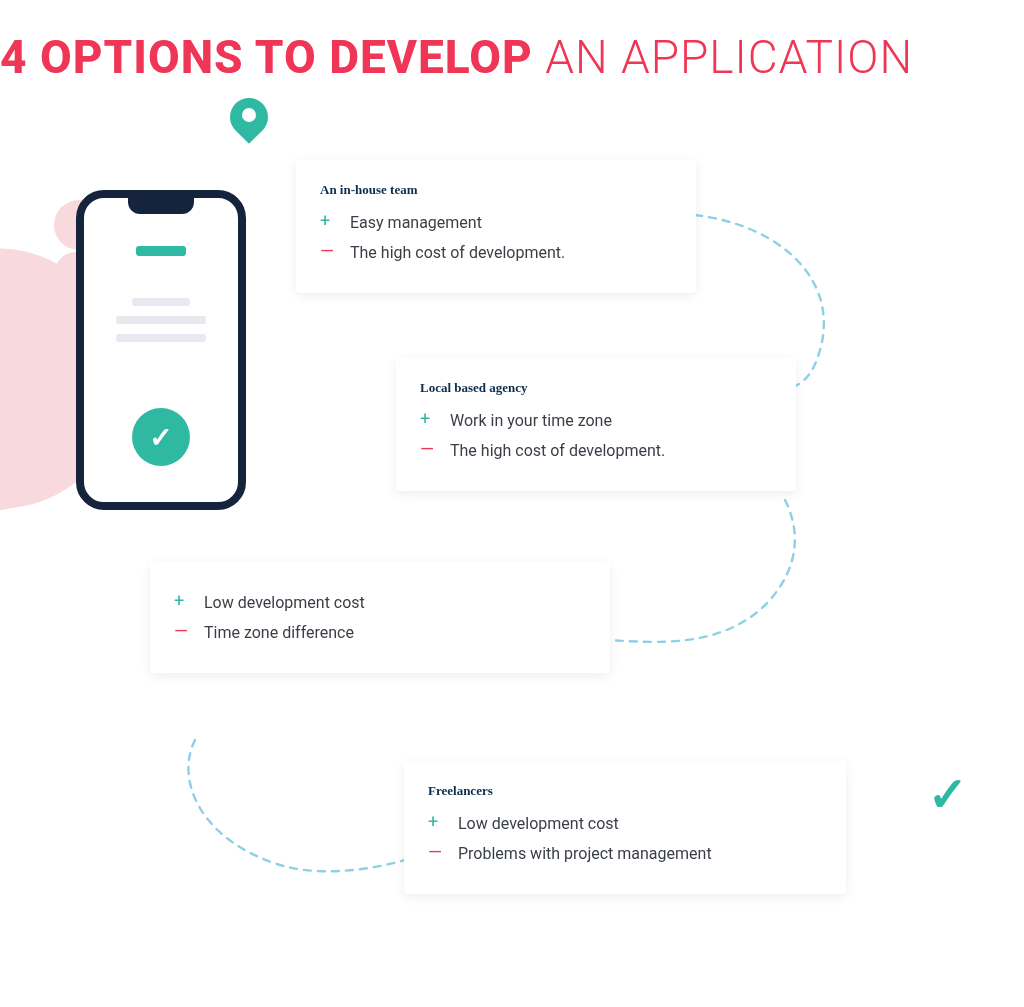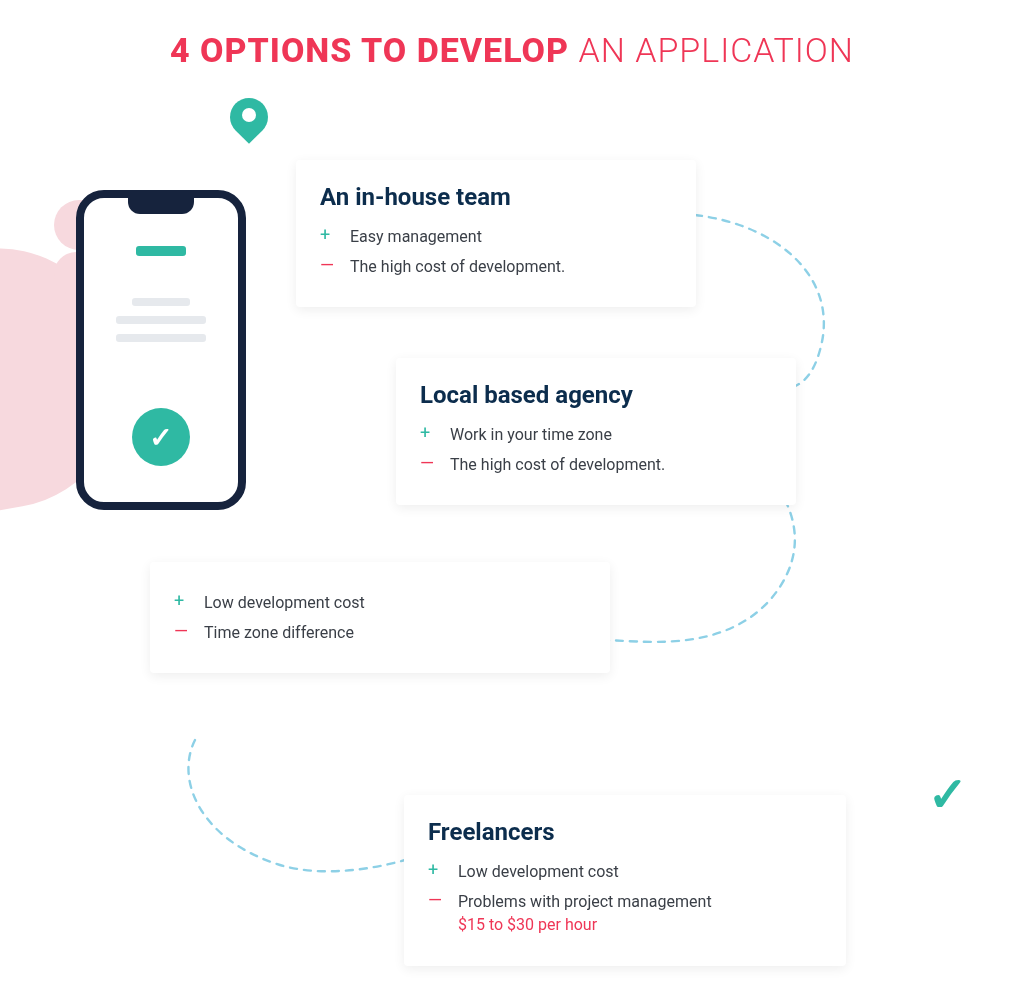--- a/index.html
+++ b/index.html
@@ -8,46 +8,46 @@
     --teal:#2fb9a3;
     --text:#3a3f47;
     --grey:#c9cfd6;
   }
   *{box-sizing:border-box;font-family:"Segoe UI",Roboto,Arial,Helvetica,sans-serif;}
   body{margin:0;width:1024px;height:1007px;background:#ffffff;position:relative;overflow:hidden;}
 
   
   .title{
     position:absolute;left:0;right:0;top:30px;
-    text-align:center;font-size:34px;font-weight:700;letter-spacing:1px;
+    font-size:46px;font-weight:700;letter-spacing:1px;
   }
   .title .bold{color:var(--red);font-weight:800;}
   .title .thin{color:var(--red);font-weight:300;}
 
   
   .card{
     position:absolute;background:#fff;border-radius:4px;
     box-shadow:0 3px 12px rgba(0,0,0,0.07);
     padding:22px 24px 22px 24px;
   }
   .card h3{
-    margin:0 0 14px 0;color:var(--navy);font-size:24px;font-weight:700;line-height:1.25;
+    margin:0 0 14px 0;color:var(--navy);font-size:13px;font-weight:700;line-height:1.25;font-family:Liberation Serif, serif;
   }
   .row{display:flex;align-items:flex-start;gap:12px;margin:8px 0;font-size:16px;color:var(--text);}
   .icon{width:18px;font-size:18px;font-weight:400;line-height:1;flex:none;}
   .plus{color:var(--teal);}
   .minus{color:var(--red);}
   .row .txt{flex:1;line-height:1.35;}
   .price{color:var(--red);display:block;margin-top:2px;}
 
   
   .c1{left:296px;top:160px;width:400px;}
   .c2{left:396px;top:358px;width:400px;}
   .c3{left:150px;top:562px;width:460px;}
-  .c4{left:404px;top:795px;width:442px;}
+  .c4{left:404px;top:761px;width:442px;}
 
   
   .phone-wrap{position:absolute;left:0;top:190px;width:300px;height:370px;}
   .hand{position:absolute;left:-140px;top:60px;width:260px;height:260px;background:#f7d9de;border-radius:60px 120px 120px 60px;transform:rotate(-10deg);}
   .finger{position:absolute;background:#f7d9de;}
   .finger.f1{left:54px;top:10px;width:140px;height:50px;border-radius:30px;}
   .finger.f2{left:54px;top:62px;width:100px;height:44px;border-radius:24px;}
   .phone{
     position:absolute;left:76px;top:0;width:170px;height:320px;
     border:8px solid #16233d;border-radius:28px;background:#fff;
@@ -147,18 +147,17 @@
 <div class="card c4">
   <h3>Freelancers</h3>
   <div class="row">
     <span class="icon plus">+</span>
     <span class="txt">Low development cost</span>
   </div>
   <div class="row">
     <span class="icon minus">—</span>
     <span class="txt">
       <span>Problems with project management</span>
-      <span class="price">$15 to $30 per hour</span>
     </span>
   </div>
 </div>
 
 <div class="bigcheck">✓</div>
 
 </body></html>

